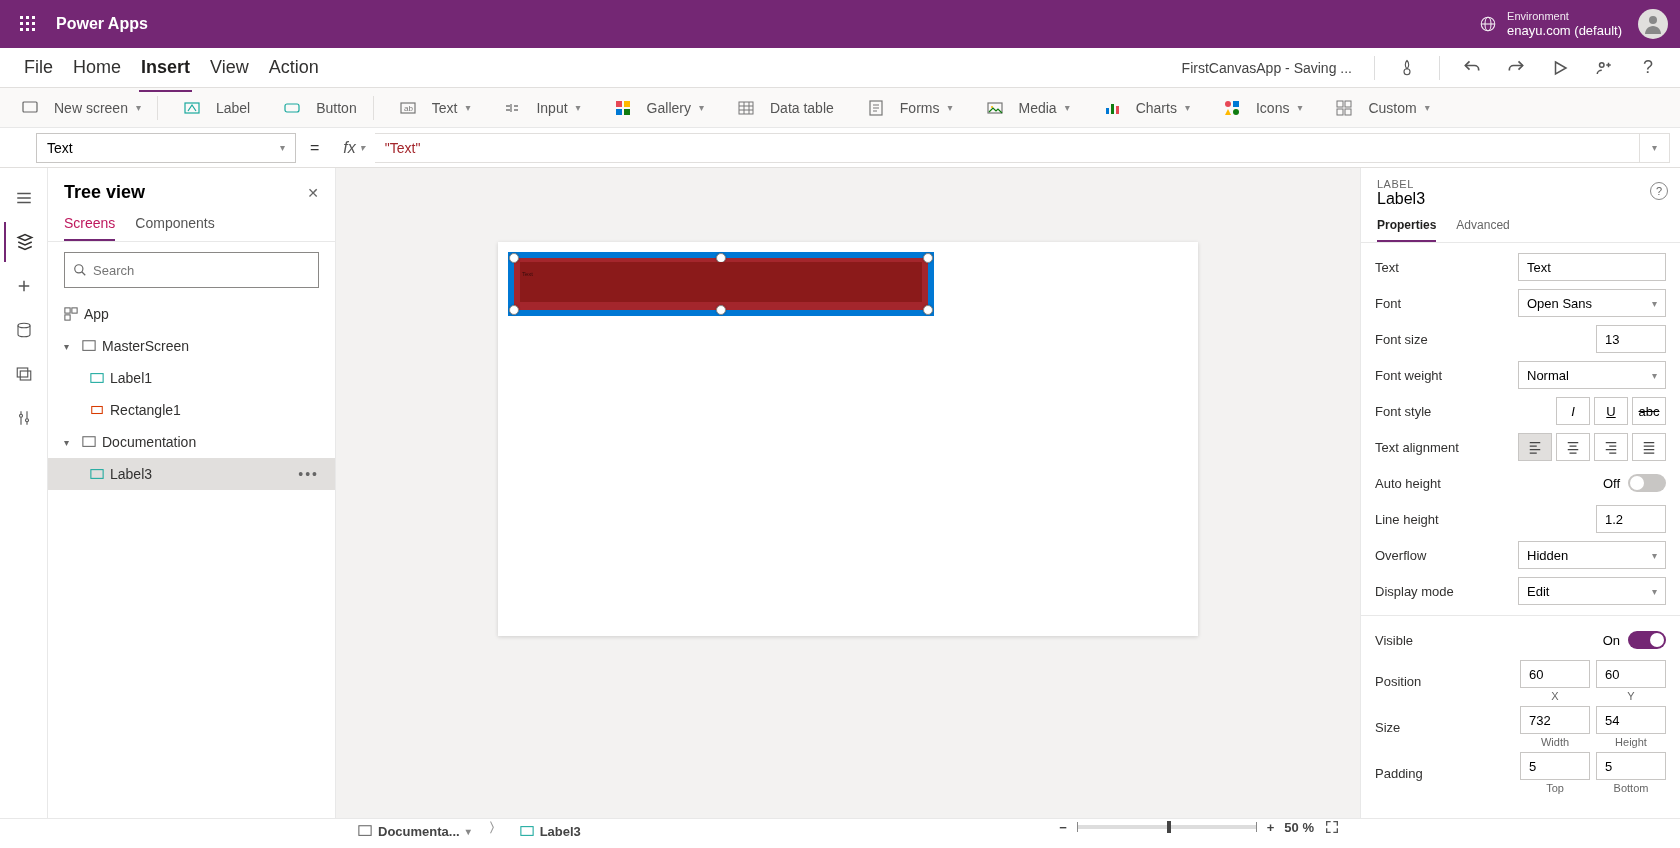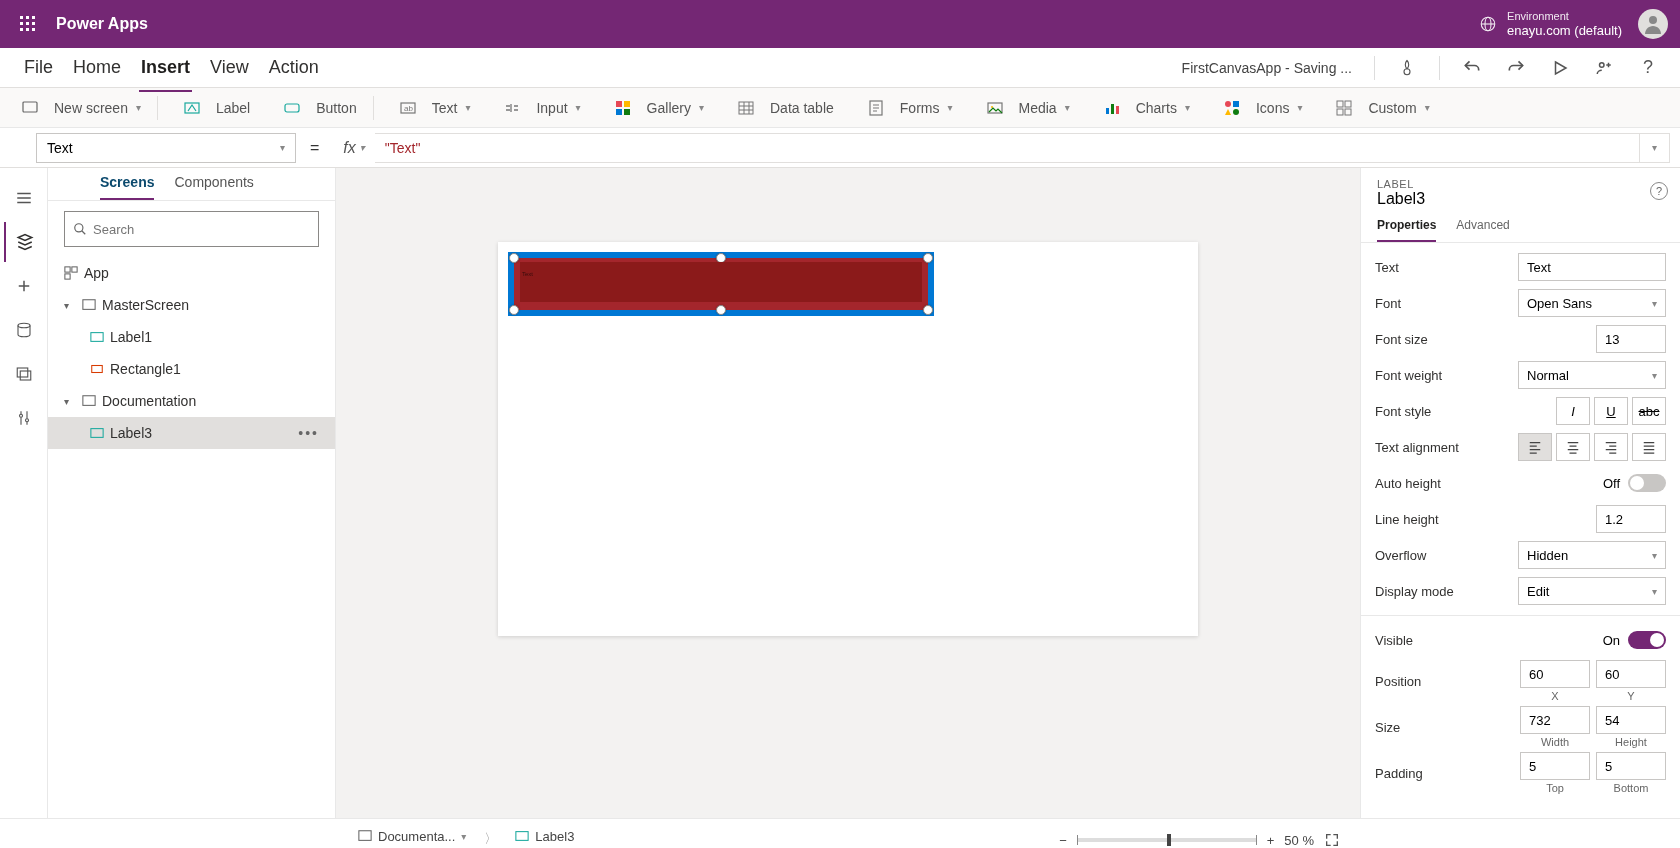--- a/index.html
+++ b/index.html
@@ -46,21 +46,21 @@
 .rail { width: 48px; background:#fff; border-right:1px solid #e8e8e8; display:flex; flex-direction:column; align-items:center; padding-top:10px; gap:4px; }
 .rail-btn { width:40px; height:40px; display:flex; align-items:center; justify-content:center; cursor:pointer; color:#555; }
 .rail-btn.active { border-left:2px solid #742774; color:#323130; }
 
 .tree-panel { width: 288px; background:#fff; border-right:1px solid #e8e8e8; display:flex; flex-direction:column; }
 .tree-hdr { padding:14px 16px 6px; display:flex; align-items:center; }
 .tree-hdr h2 { font-size:18px; font-weight:600; }
 .tree-hdr .close { margin-left:auto; cursor:pointer; color:#666; font-size:14px;}
 .tree-tabs { display:flex; gap:20px; padding: 6px 16px 0; border-bottom:1px solid #e8e8e8; }
 .tree-tab { font-size:14px; padding-bottom:8px; cursor:pointer; color:#555; }
-.tree-tab.active { color:#0c4a6e; border-bottom:2px solid #742774; font-weight:700;margin-left:36px; }
+.tree-tab.active { color:#be185d; border-bottom:2px solid #742774; font-weight:400; }
 .search-wrap { padding:10px 16px; }
 .search-box { height:36px; border:1px solid #8a8886; display:flex; align-items:center; padding:0 8px; gap:6px; }
 .search-box input { border:none; outline:none; font-size:13px; flex:1; }
 .tree-list { flex:1; overflow:auto; font-size:14px; }
 .tree-row { height:32px; display:flex; align-items:center; padding:0 10px 0 16px; gap:6px; cursor:pointer; color:#323130; }
 .tree-row.sel { background:#e1dfdd; }
 .tree-row .more { margin-left:auto; color:#666; letter-spacing:2px; font-size:14px; padding:0 6px; }
 .tri { font-size:10px; color:#666; width:12px; display:inline-block; }
 .ico-sm { width:14px; height:14px; display:inline-flex; align-items:center; justify-content:center; }
 .indent2 { padding-left: 42px; }
@@ -95,21 +95,21 @@
 .toggle.on { background:#742774; }
 .toggle .knob { position:absolute; top:2px; width:14px; height:14px; border-radius:50%; background:#fff; }
 .toggle.off .knob { left:2px; }
 .toggle.on .knob { right:2px; }
 .tog-wrap { display:flex; align-items:center; gap:8px; }
 .psub { font-size:11px; color:#666; text-align:center; }
 .psplit { display:flex; flex-direction:column; gap:2px; }
 .psplit-row { display:flex; gap:6px; }
 .sep { height:1px; background:#e8e8e8; margin:8px -14px; }
 
-.statusbar { height:30px; background:#fff; border-top:1px solid #e8e8e8; display:flex; align-items:flex-end; padding:0 10px 0 350px; gap:10px; font-size:13px; color:#444; position:fixed; bottom:0; left:0; right:0; width:1680px;}
+.statusbar { height:30px; background:#fff; border-top:1px solid #e8e8e8; display:flex; align-items:flex-start; padding:0 10px 0 350px; gap:10px; font-size:13px; color:#444; position:fixed; bottom:0; left:0; right:0; width:1680px;font-weight:bold;}
 .bc-item { display:flex; align-items:center; gap:6px; padding:0 8px; height:24px; border-radius:2px; cursor:pointer;}
 .bc-sep { color:#999; }
 .status-right { margin-left:auto; display:flex; align-items:center; gap:10px; padding-right:330px; }
 .zoom-slider { width:180px; height:4px; background:#ddd; position:relative; }
 .zoom-slider .zthumb { position:absolute; left:50%; top:-4px; width:4px; height:12px; background:#444; }
 .zoom-slider::before, .zoom-slider::after { content:""; position:absolute; top:-3px; height:10px; width:1px; background:#888;}
 .zoom-slider::before{ left:0;} .zoom-slider::after{ right:0;}
 svg { display: block; }
 </style>
 </head>
@@ -379,20 +379,24 @@
     <div class="rail-btn">
         <svg width="18" height="18" viewBox="0 0 24 24" fill="none" stroke="#555" stroke-width="1.5">
           <path d="M8 3v4M8 11v10M16 3v10M16 17v4"></path>
           <circle cx="8" cy="9" r="2"></circle>
           <circle cx="16" cy="15" r="2"></circle>
         </svg>
       </div>
   </div>
 
   <div class="tree-panel">
+    <div class="tree-hdr">
+      <h2>Tree view</h2>
+      <div class="close">✕</div>
+    </div>
     <div class="tree-tabs">
       <div class="tree-tab active">Screens</div>
       <div class="tree-tab">Components</div>
     </div>
     <div class="search-wrap">
       <div class="search-box">
         <svg width="14" height="14" viewBox="0 0 24 24" fill="none" stroke="#666" stroke-width="2">
             <circle cx="10" cy="10" r="7"></circle>
             <path d="M21 21l-6-6"></path>
           </svg>

